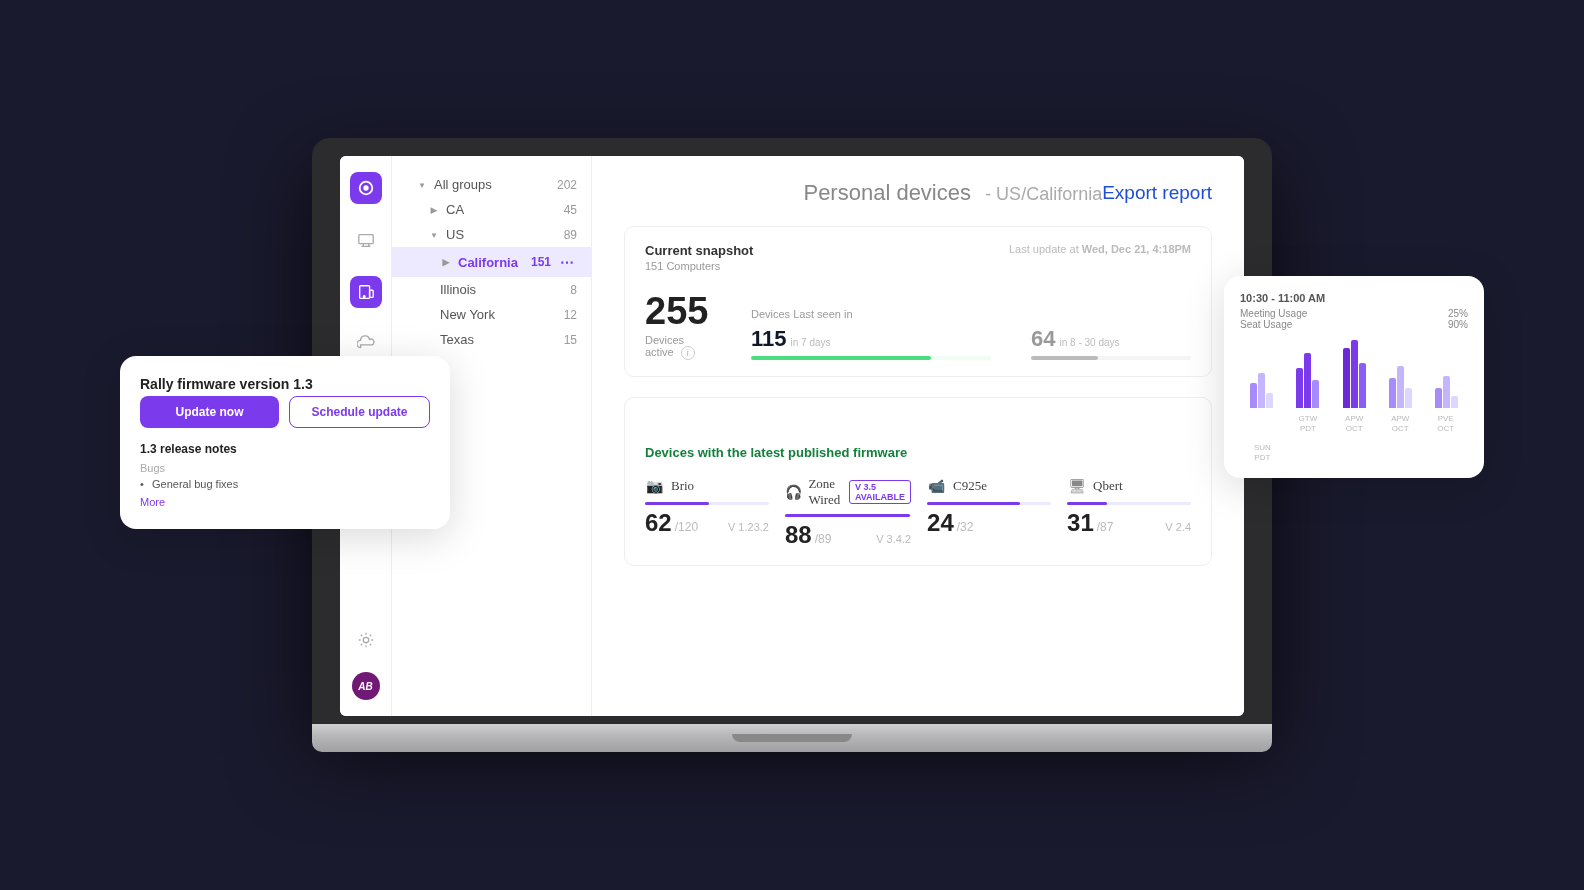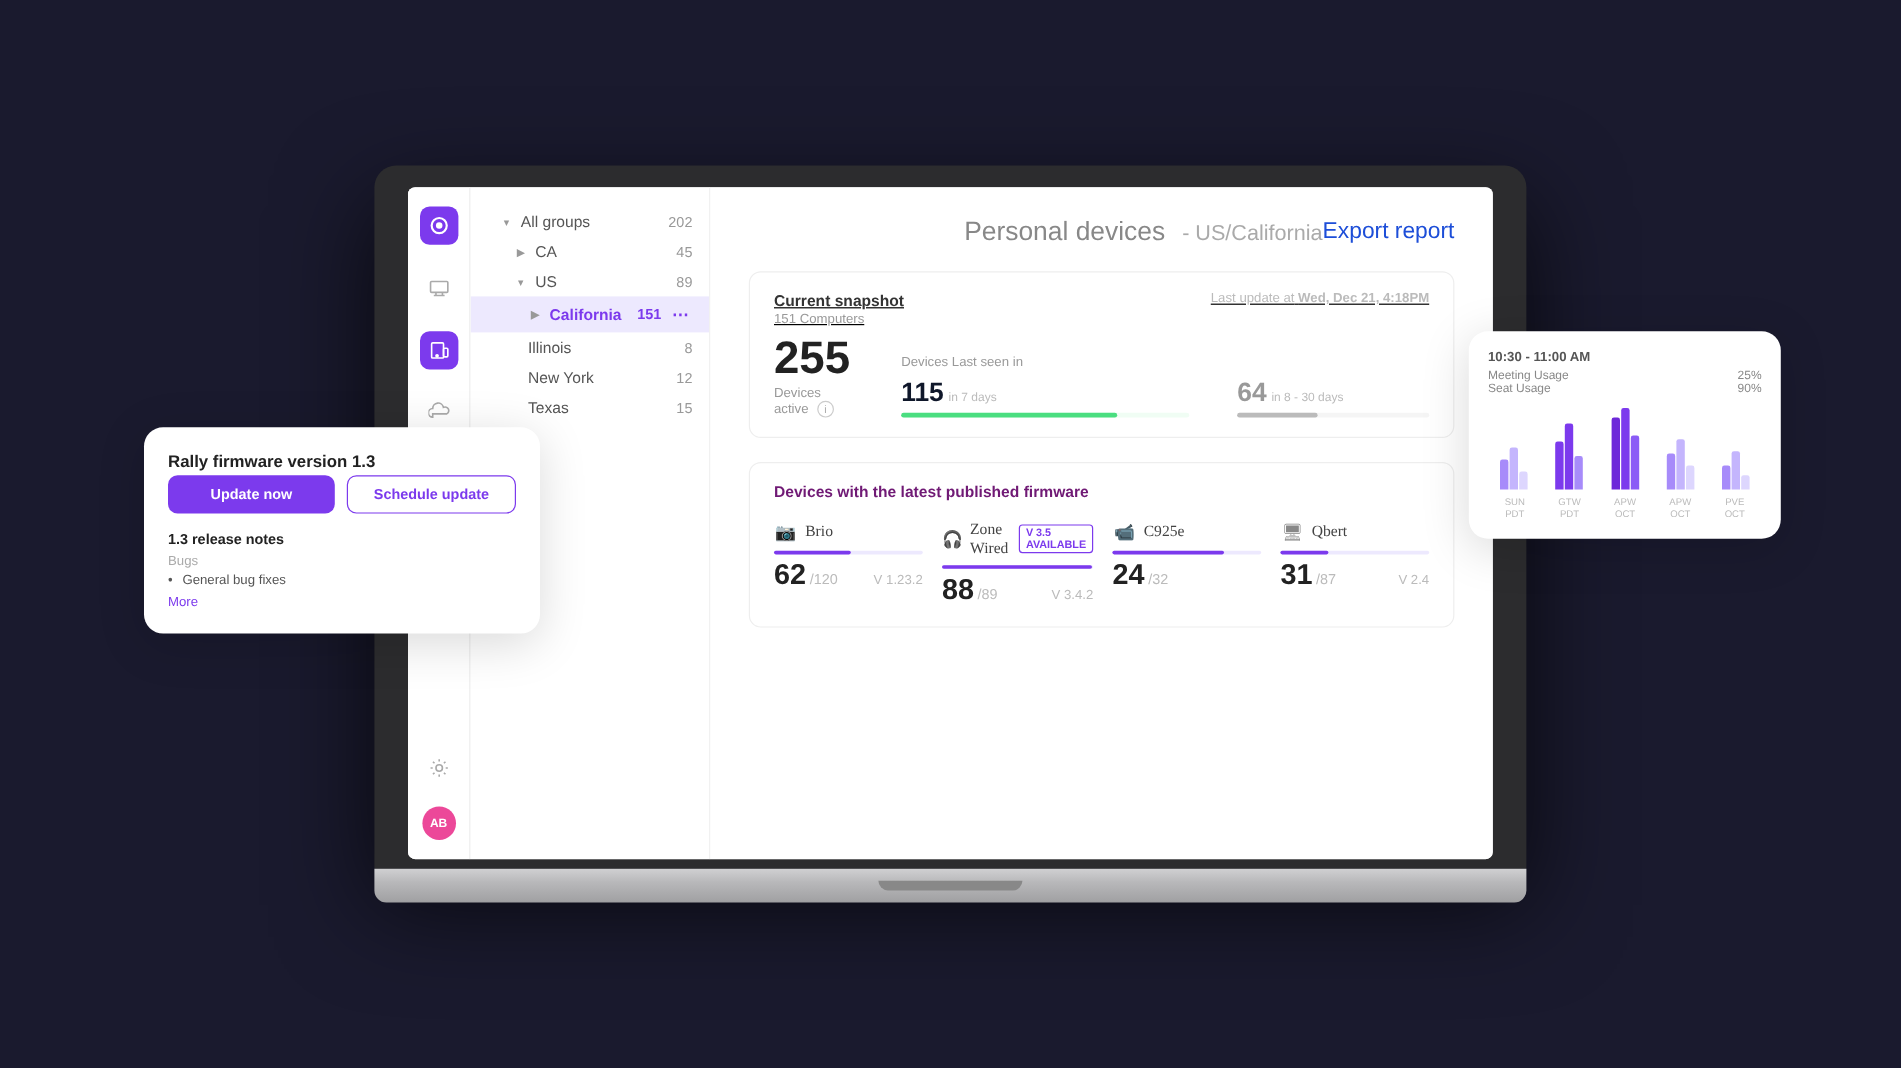--- a/index.html
+++ b/index.html
@@ -88,27 +88,28 @@
       display: flex;
       flex-direction: column;
       align-items: center;
       gap: 16px;
     }
 
     .avatar {
       width: 28px;
       height: 28px;
       border-radius: 50%;
-      background: #ec4899;
+      background: #701a75;
       color: #fff;
       font-size: 10px;
       font-weight: 700;
       display: flex;
       align-items: center;
       justify-content: center;
+      font-style: italic;
     }
 
     
     .nav-tree {
       width: 200px;
       background: #fff;
       border-right: 1px solid #eee;
       padding: 16px 0;
       font-size: 13px;
       overflow-y: auto;
@@ -202,22 +203,21 @@
       border: 1px solid #eee;
       border-radius: 10px;
       padding: 16px 20px;
       margin-bottom: 20px;
     }
 
     .snapshot-header {
       display: flex;
       justify-content: space-between;
       align-items: flex-start;
-      margin-bottom: 8px;
-      text-decoration: underline;
+      margin-bottom: 20px;
     }
 
     .snapshot-title {
       font-size: 13px;
       font-weight: 600;
       color: #333;
     }
 
     .snapshot-subtitle {
       font-size: 11px;
@@ -305,22 +305,23 @@
     
     .firmware-section {
       border: 1px solid #eee;
       border-radius: 10px;
       padding: 16px 20px;
     }
 
     .firmware-title {
       font-size: 13px;
       font-weight: 600;
-      color: #701a75;
+      color: #15803d;
       margin-bottom: 16px;
+      margin-top: 31px;
     }
 
     .firmware-grid {
       display: grid;
       grid-template-columns: 1fr 1fr 1fr 1fr;
       gap: 16px;
     }
 
     .firmware-item {
       display: flex;
@@ -840,21 +841,21 @@
             <div style="display:flex;gap:1px;align-items:flex-end;">
               <div style="width:7px;height:20px;background:#a78bfa;border-radius:2px 2px 0 0;"></div>
               <div style="width:7px;height:32px;background:#c4b5fd;border-radius:2px 2px 0 0;"></div>
               <div style="width:7px;height:12px;background:#ddd6fe;border-radius:2px 2px 0 0;"></div>
             </div>
           </div>
         </div>
 
         <div style="display:flex;justify-content:space-around;margin-top:6px;">
           <div class="chart-date-col">
-            <span style="font-size:8px;color:#bbb;">SUN</span>
+            <span style="font-size:8px;color:#bbb;margin-top:29px;">SUN</span>
             <span style="font-size:8px;color:#bbb;">PDT</span>
           </div>
           <div class="chart-date-col">
             <span style="font-size:8px;color:#bbb;">GTW</span>
             <span style="font-size:8px;color:#bbb;">PDT</span>
           </div>
           <div class="chart-date-col">
             <span style="font-size:8px;color:#bbb;">APW</span>
             <span style="font-size:8px;color:#bbb;">OCT</span>
           </div>

